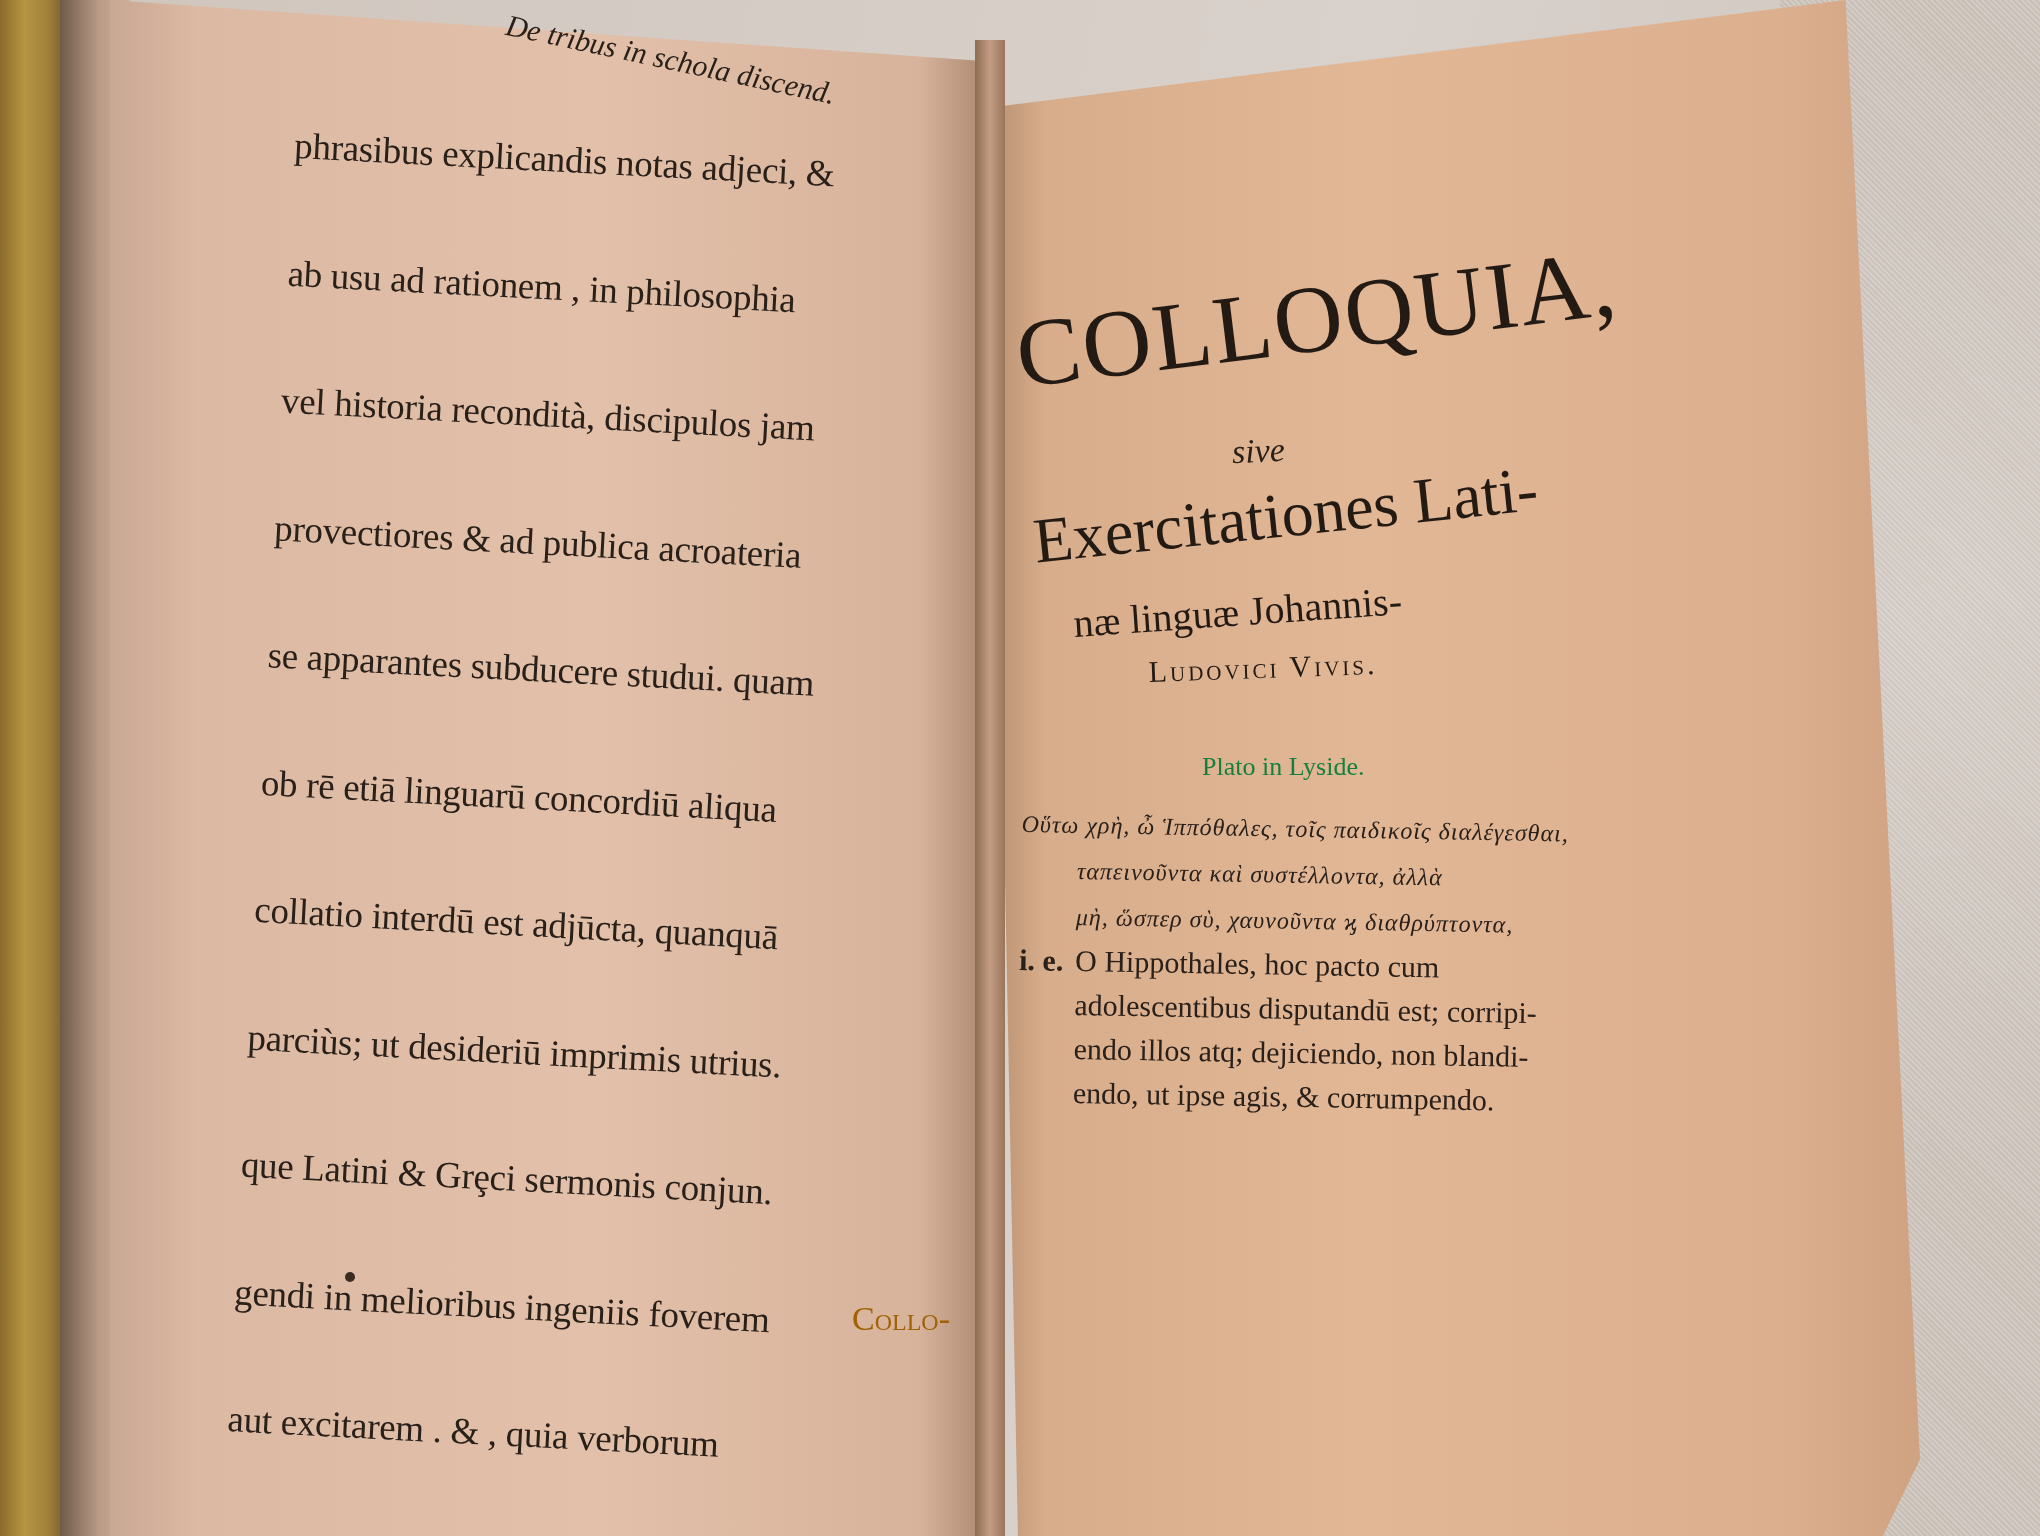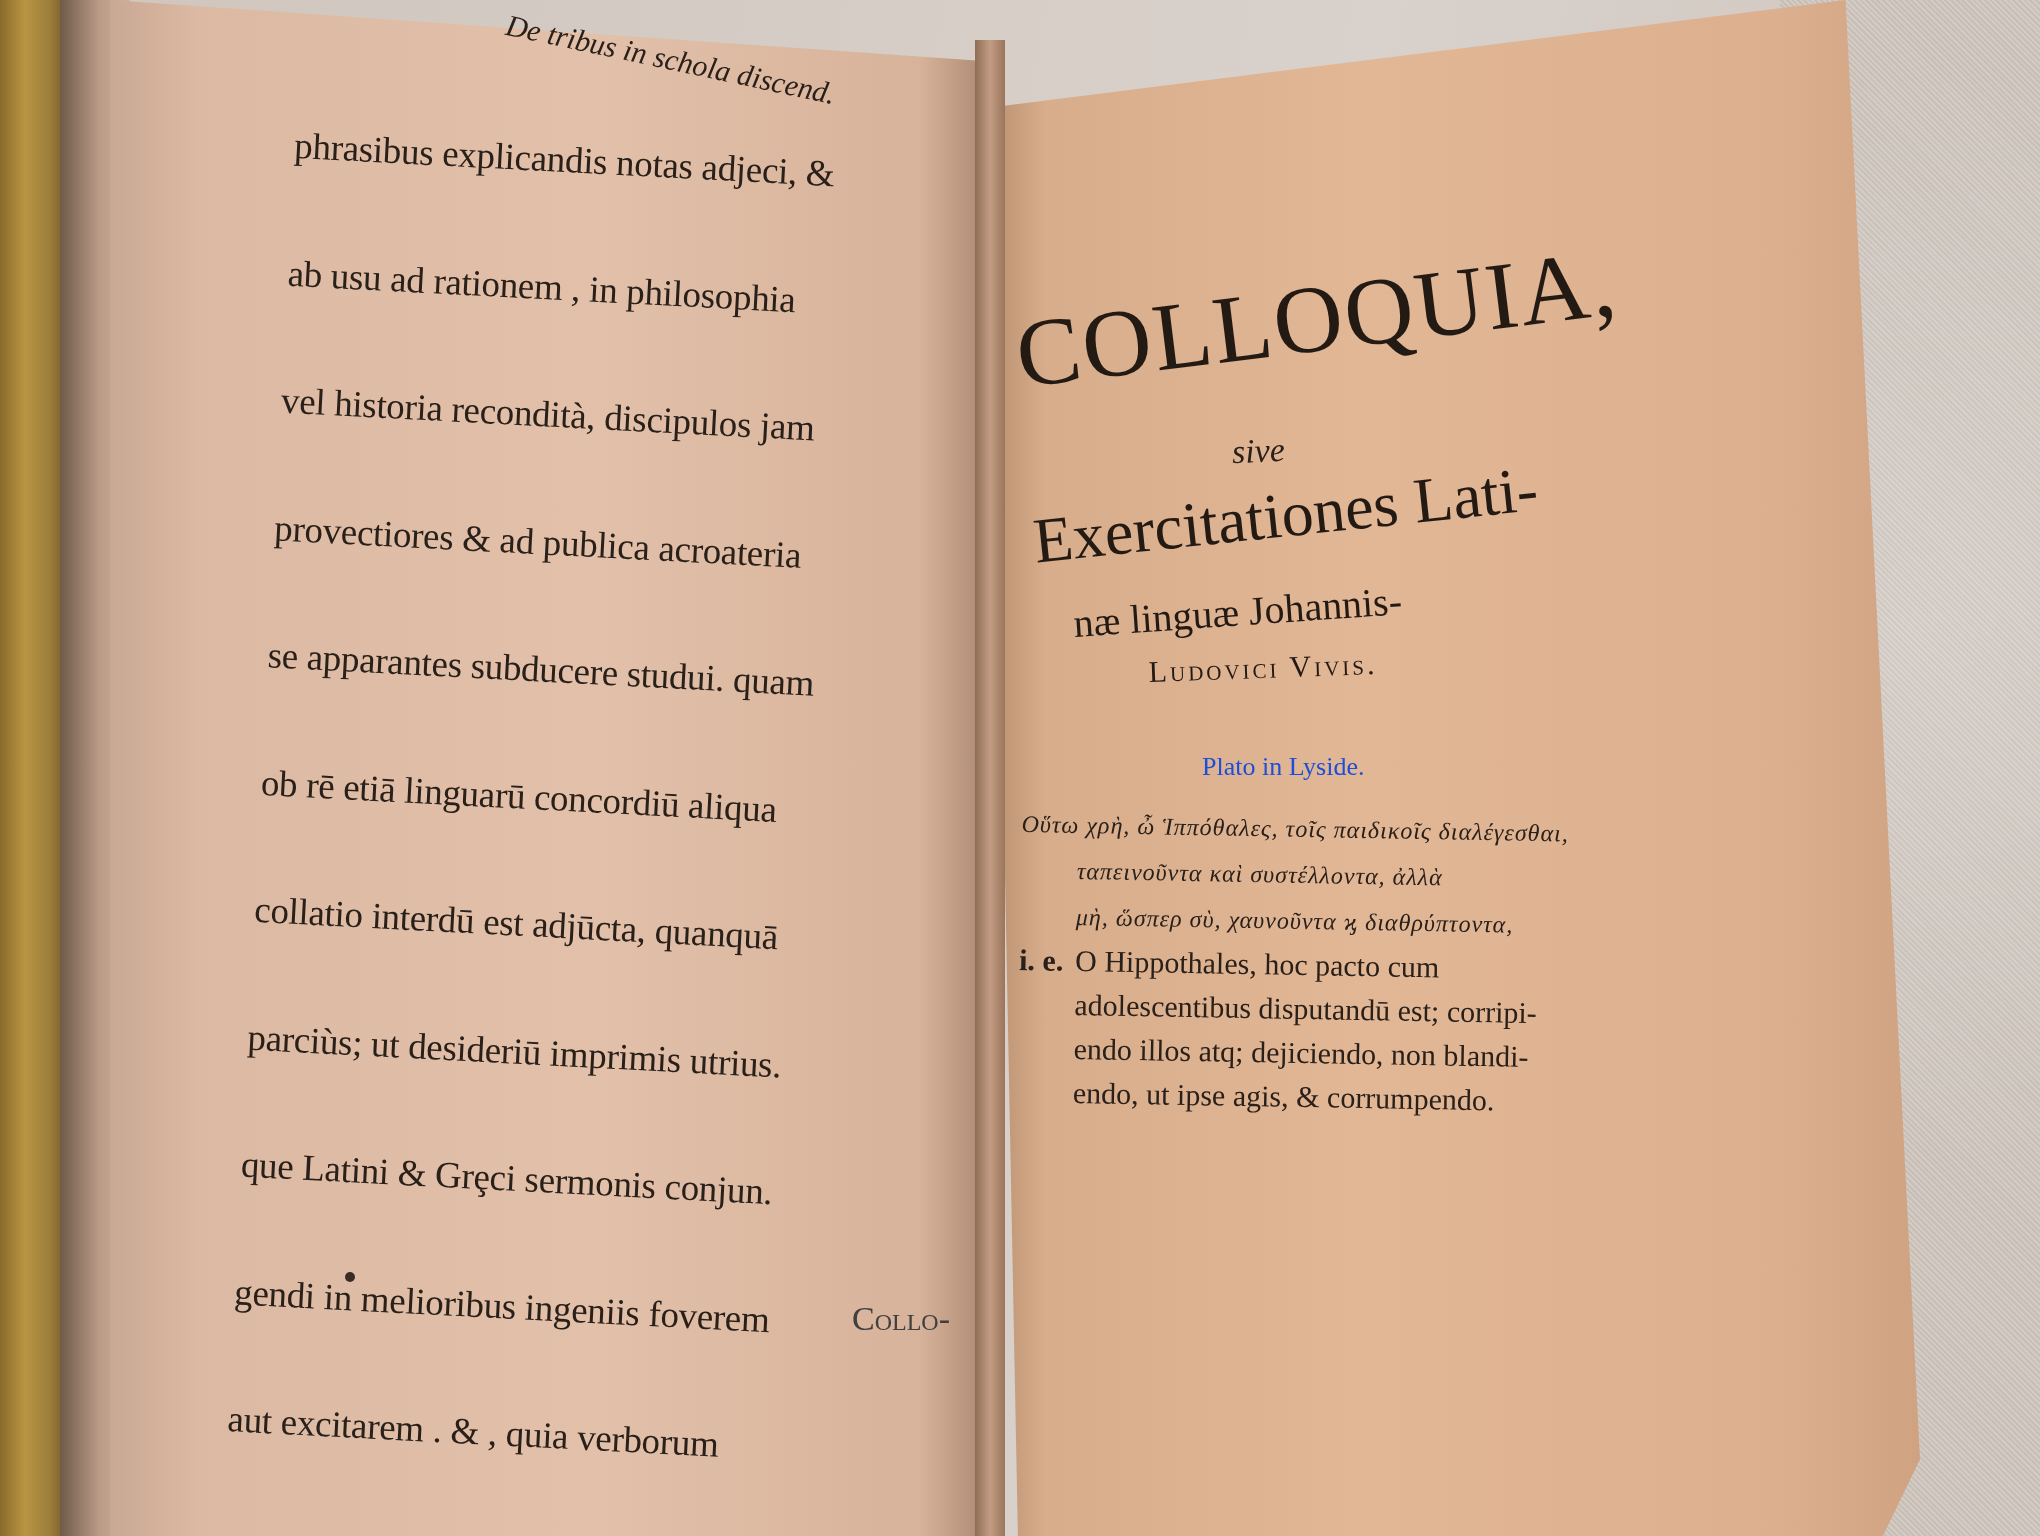--- a/index.html
+++ b/index.html
@@ -52,21 +52,21 @@
       left: 510px; top: 8px; font-size: 30px; font-style: italic;
       transform: rotate(12deg); transform-origin: left top;
     }
     .left-body {
       left: 300px; top: 40px; font-size: 37px; line-height: 42.5px;
       transform: rotate(3deg); transform-origin: left top; letter-spacing: -0.3px;
     }
     .left-body .line { display: block; }
     .catchword {
       position: absolute; left: 852px; top: 1300px; font-size: 34px;
-      font-variant: small-caps; color: #404040;
+      font-variant: small-caps; color: #a16207;
     }
     .dot-mark {
       position: absolute; left: 345px; top: 1272px; width: 10px; height: 10px;
       border-radius: 50%; background: #3a2c22;
     }
     .title-main {
       position: absolute; left: 1010px; top: 300px; font-size: 96px;
       letter-spacing: 2px; color: #241a14;
       transform: rotate(-7deg); transform-origin: left top;
     }
@@ -80,21 +80,21 @@
     }
     .title-sub2 {
       position: absolute; left: 1072px; top: 600px; font-size: 40px; color: #241a14;
       transform: rotate(-4deg); transform-origin: left top;
     }
     .title-author {
       position: absolute; left: 1148px; top: 655px; font-size: 30px; letter-spacing: 3px;
       font-variant: small-caps; color: #241a14; transform: rotate(-2deg); transform-origin: left top;
     }
     .quote-source {
-      position: absolute; left: 1202px; top: 752px; font-size: 26px; color: #1d4ed8;
+      position: absolute; left: 1202px; top: 752px; font-size: 26px; color: #15803d;
     }
     .quote-body {
       position: absolute; left: 1022px; top: 800px; font-size: 30px; line-height: 44px;
       color: #2a201a; white-space: pre; transform: rotate(1deg); transform-origin: left top;
     }
     .quote-body .greek { font-style: italic; font-size: 24px; letter-spacing: 1px; }
     .quote-body .indent { display: inline-block; width: 56px; font-weight: bold; }
   </style>
 </head>
 <body>

